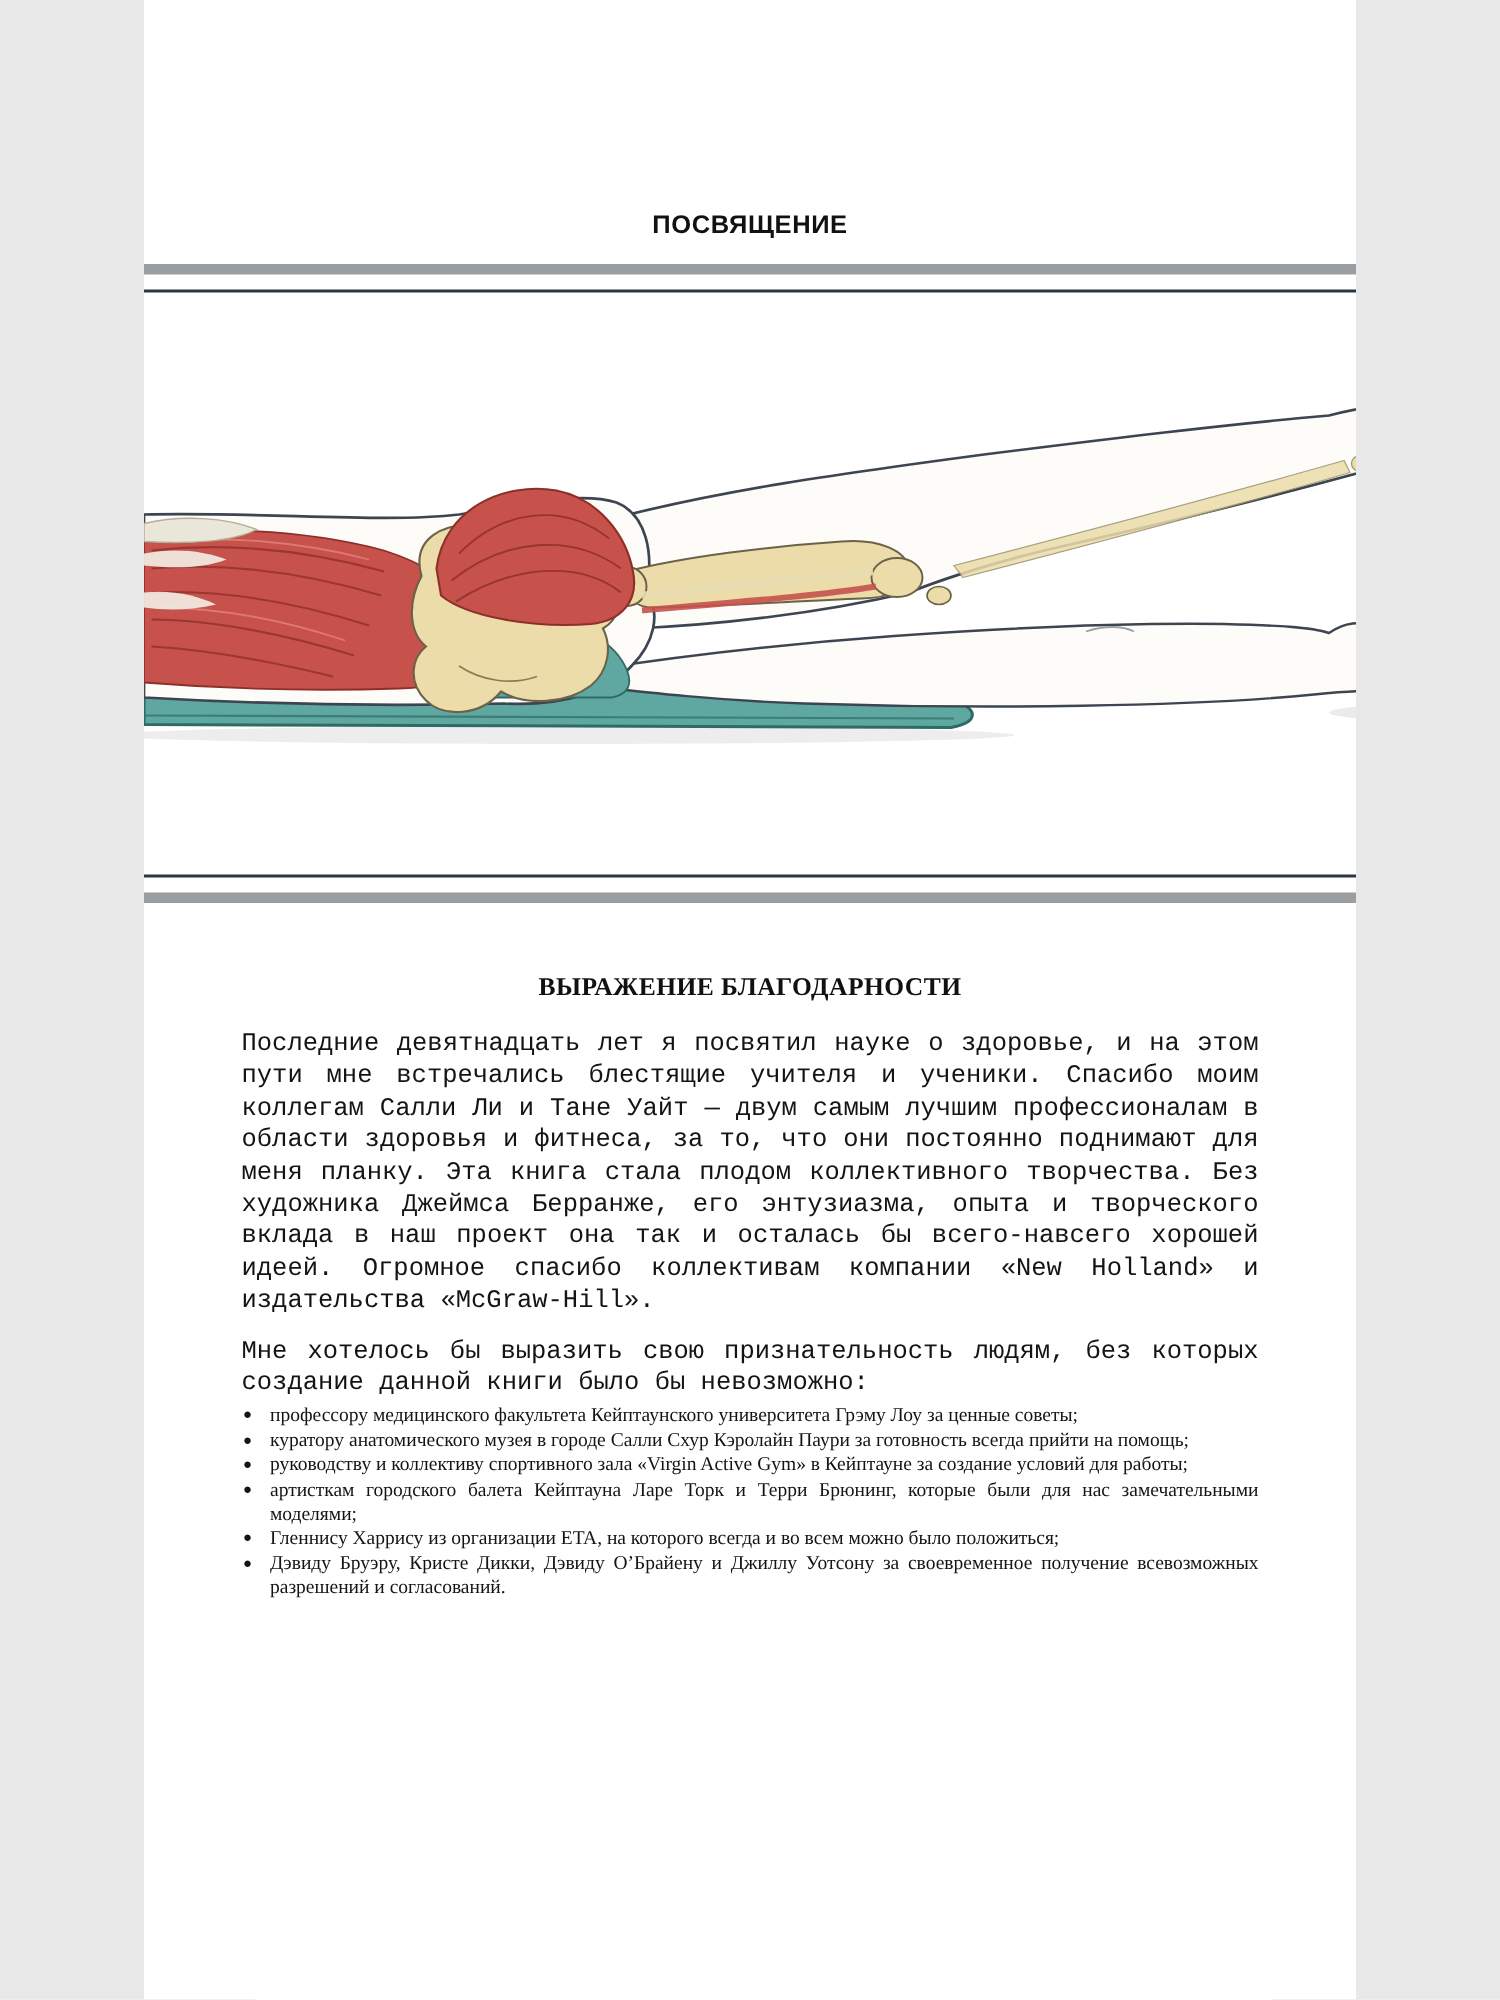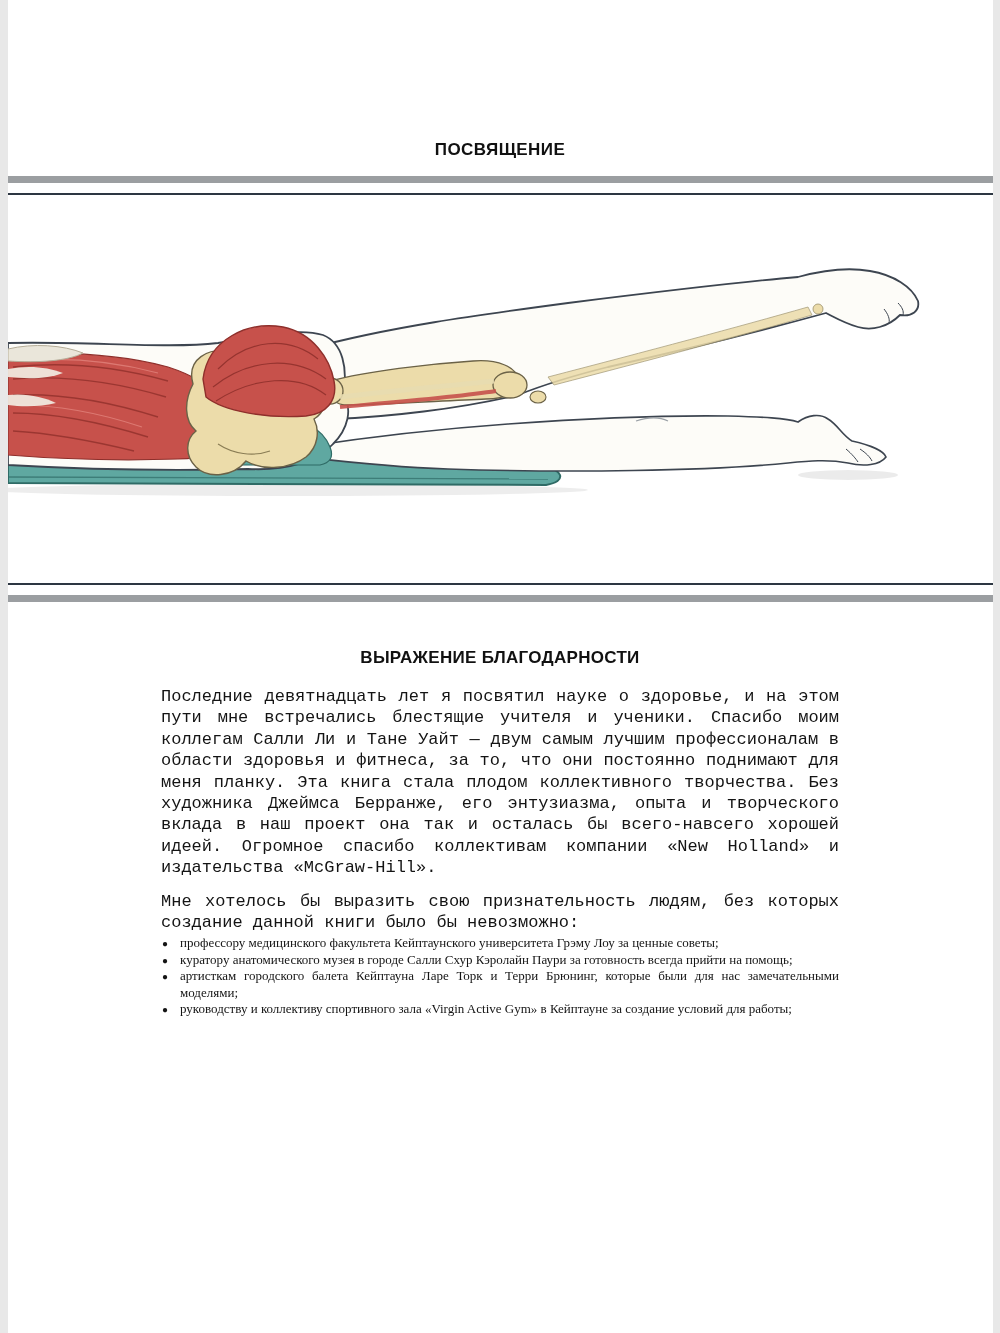--- a/index.html
+++ b/index.html
@@ -1,17 +1,17 @@
 <!DOCTYPE html>
 <html><head>
 <meta charset="utf-8">
 <style>
   html,body { margin:0; padding:0; background:#e8e8e8; }
   .page {
-    width:985px; height:1333px; margin:0 auto; background:#ffffff;
+    width:808px; height:1333px; margin:0 auto; background:#ffffff;
     position:relative; overflow:hidden;
     font-family:"Liberation Serif", serif; color:#141414;
   }
   
   .dedication { padding-top:140px; text-align:center; }
   .dedication .heading {
     font-family:"Liberation Sans", sans-serif; font-size:17px; font-weight:700;
     letter-spacing:0.4px; margin:0 0 14px 0; color:#111;
   }
   .dedication .text {
@@ -24,21 +24,21 @@
   .rule-thick { height:7px; background:#9b9ea1; }
   .rule-thin { height:2px; background:#2d3642; }
   .rules-top .rule-thin { margin-top:10px; }
   .rules-bottom .rule-thick { margin-top:10px; }
   
   .figure { height:388px; margin:0; padding:0; }
   .figure svg { display:block; }
   
   .ack { width:678px; margin:46px auto 0 auto; }
   .ack .heading {
-    font-family:Liberation Sans, sans-serif; font-size:17px; font-weight:700;
+    font-family:Liberation Serif, serif; font-size:17px; font-weight:700;
     text-align:center; letter-spacing:0.3px; margin:0 0 18px 0; color:#111;
   }
   .ack p { font-size:17px; line-height:1.26; text-align:justify; margin:0;font-family:Liberation Mono, monospace; }
   .ack p.intro { margin-top:12px; }
   .ack ul { list-style:none; margin:2px 0 0 0; padding:0; }
   .ack li {
     font-size:13px; line-height:1.26; text-align:justify;
     padding-left:19px; position:relative;
   }
   .ack li::before {
@@ -161,18 +161,20 @@
     <div class="rule-thick"></div>
   </div>
 
   <section class="ack">
     <h2 class="heading">ВЫРАЖЕНИЕ БЛАГОДАРНОСТИ</h2>
     <p>Последние девятнадцать лет я посвятил науке о здоровье, и на этом пути мне встречались блестящие учителя и ученики. Спасибо моим коллегам Салли Ли и Тане Уайт — двум самым лучшим профессионалам в области здоровья и фитнеса, за то, что они постоянно поднимают для меня планку. Эта книга стала плодом коллективного творчества. Без художника Джеймса Берранже, его энтузиазма, опыта и творческого вклада в наш проект она так и осталась бы всего-навсего хорошей идеей. Огромное спасибо коллективам компании «New Holland» и издательства «McGraw-Hill».</p>
     <p class="intro">Мне хотелось бы выразить свою признательность людям, без которых создание данной книги было бы невозможно:</p>
     <ul>
       <li>профессору медицинского факультета Кейптаунского университета Грэму Лоу за ценные советы;</li>
       <li>куратору анатомического музея в городе Салли Схур Кэролайн Паури за готовность всегда прийти на помощь;</li>
+      <li>руководству и коллективу спортивного зала «Virgin Active Gym» в Кейптауне за создание условий для работы;</li>
       <li>артисткам городского балета Кейптауна Ларе Торк и Терри Брюнинг, которые были для нас замечательными моделями;</li>
-      <li>руководству и коллективу спортивного зала «Virgin Active Gym» в Кейптауне за создание условий для работы;</li>
+      <li>Гленнису Харрису из организации ETA, на которого всегда и во всем можно было положиться;</li>
+      <li>Дэвиду Бруэру, Кристе Дикки, Дэвиду О’Брайену и Джиллу Уотсону за своевременное получение всевозможных разрешений и согласований.</li>
     </ul>
   </section>
 
 </div>
 
 </body></html>

